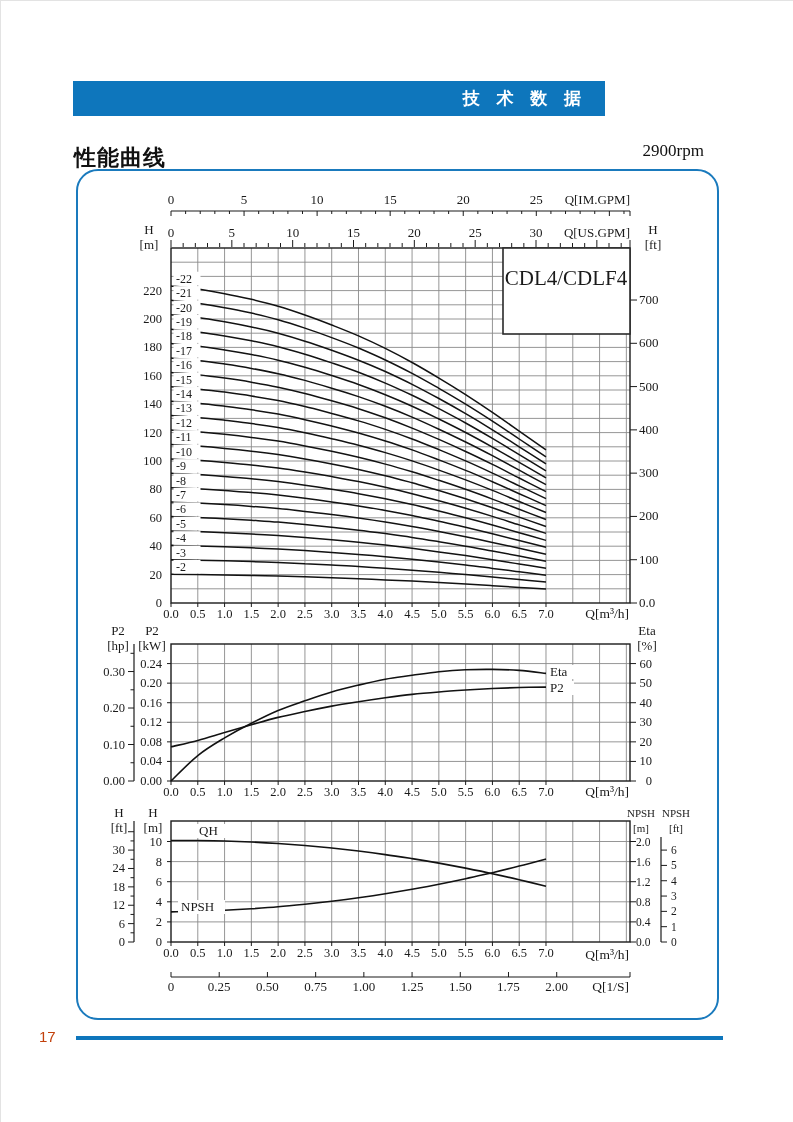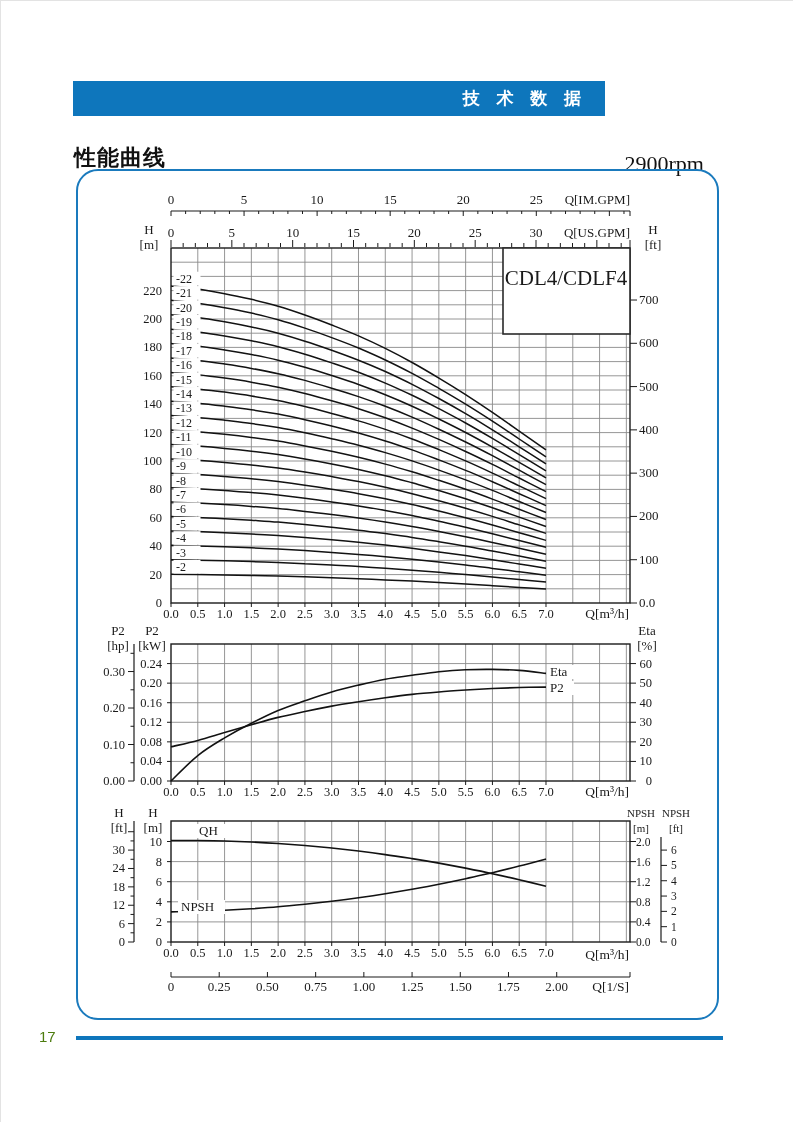--- a/index.html
+++ b/index.html
@@ -4,27 +4,27 @@
 <style>
   html,body{margin:0;padding:0;background:#fff;}
   .page{position:relative;width:793px;height:1122px;background:#fff;border:1px solid #e3e3e3;
         font-family:"Liberation Serif",serif;overflow:hidden;}
   .header-bar{position:absolute;left:72px;top:80px;width:532px;height:35px;background:#0e76bc;
               display:flex;align-items:center;justify-content:flex-end;padding-right:18px;box-sizing:border-box;}
   .header-bar span{color:#fff;font-family:"Liberation Sans",sans-serif;font-weight:bold;
                    font-size:17px;letter-spacing:6px;}
   .section-title{position:absolute;left:73px;top:142px;font-family:"Liberation Sans",sans-serif;
                  font-weight:bold;font-size:22px;color:#111;letter-spacing:1px;}
-  .rpm{position:absolute;right:90px;top:140px;font-size:22px;color:#111;margin-top:10px;}
+  .rpm{position:absolute;right:90px;top:140px;font-size:17px;color:#111;}
   .curve-box{position:absolute;left:75px;top:168px;width:643px;height:851px;border:2px solid #1a7abd;
              border-radius:22px;background:transparent;box-sizing:border-box;}
   .chart-layer{position:absolute;left:0;top:0;}
   .footer-line{position:absolute;left:75px;top:1035px;width:647px;height:4px;background:#0e76bc;}
   .page-num{position:absolute;left:38px;top:1027px;font-family:"Liberation Sans",sans-serif;
-            font-size:15px;color:#4d7c0f;}
+            font-size:15px;color:#c2410c;}
 </style>
 </head>
 <body>
 
 <div class="page">
   <div class="header-bar">
     <span>技 术 数 据</span>
   </div>
   <div class="section-title">性能曲线</div>
   <div class="rpm">2900rpm</div>

